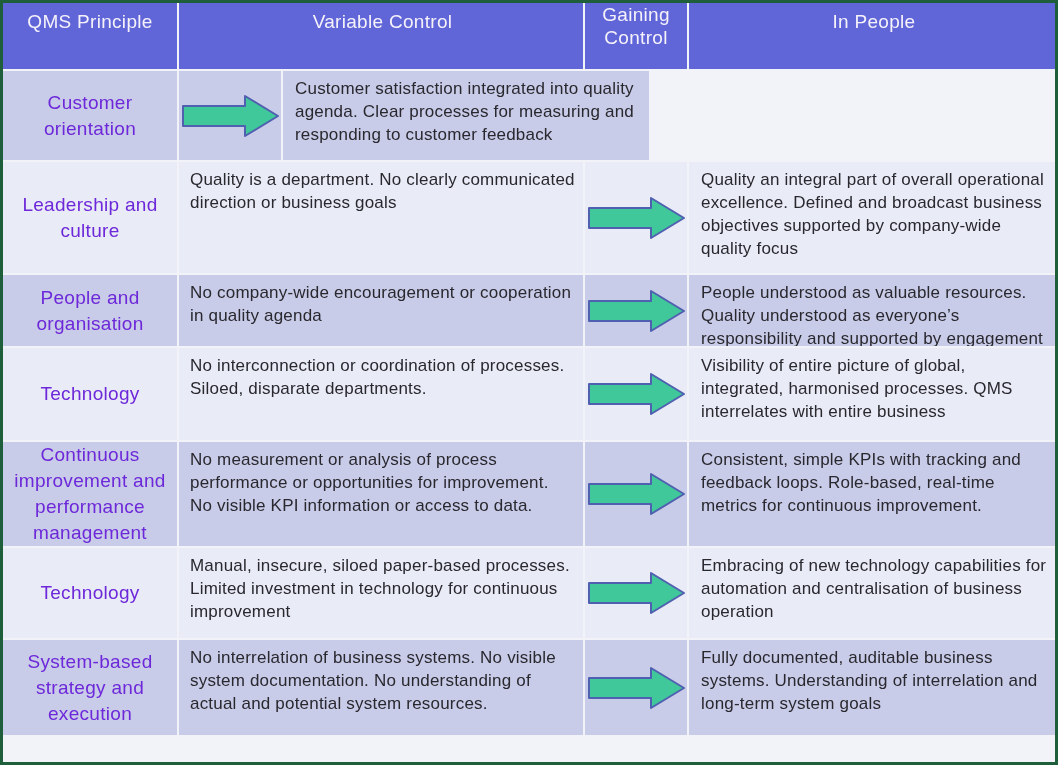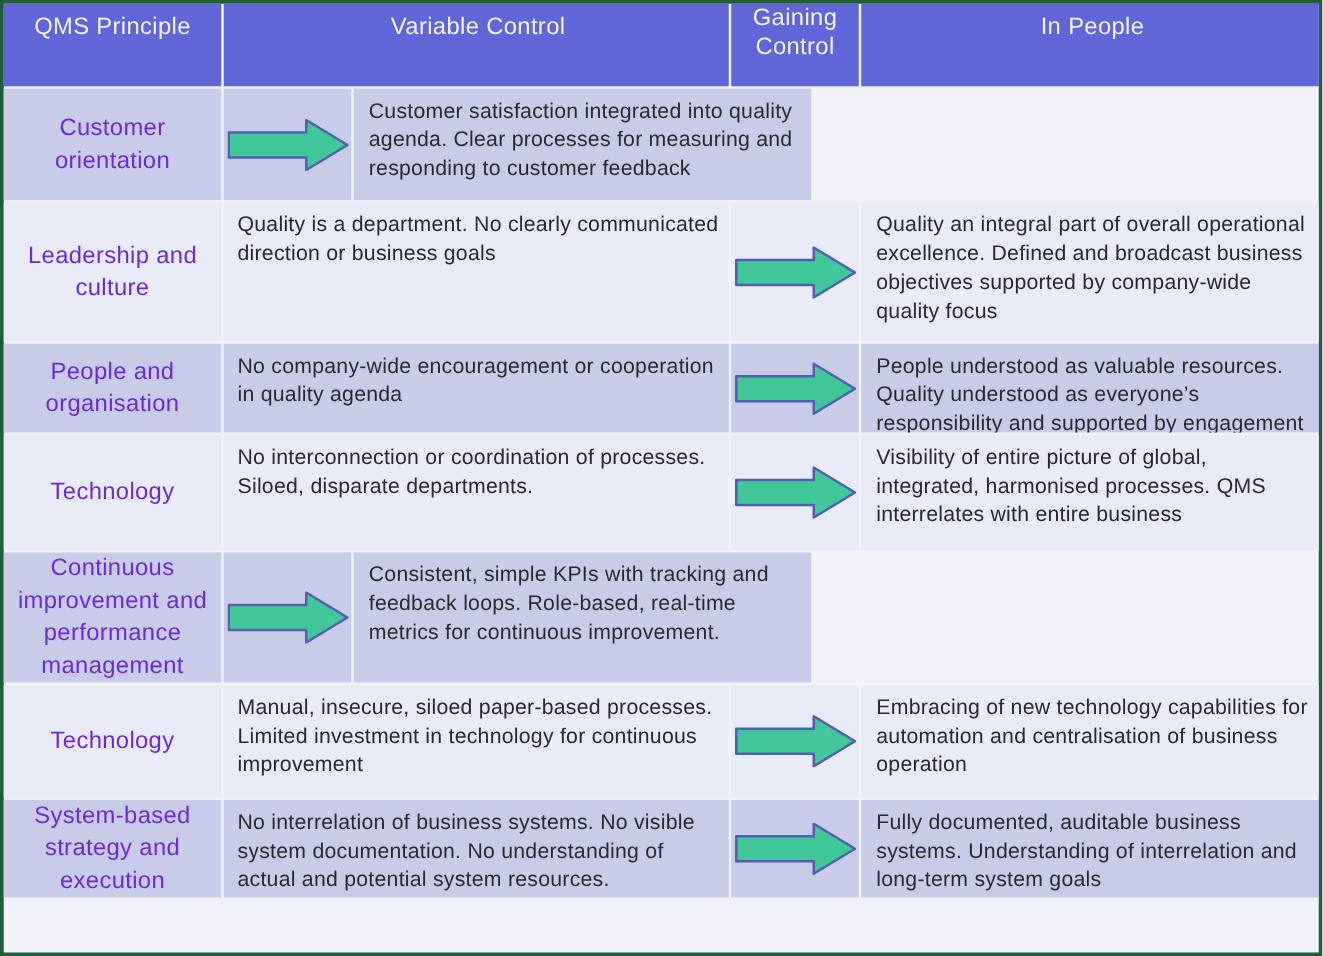--- a/index.html
+++ b/index.html
@@ -70,21 +70,21 @@
   .arrow-icon { display: block; }
 
   
   .header-row { height: 66px; }
   .row-1 { height: 89px; }
   .row-2 { height: 111px; }
   .row-3 { height: 71px; border-radius: 15px; }
   .row-4 { height: 92px; }
   .row-5 { height: 104px; }
   .row-6 { height: 90px; }
-  .row-7 { height: 78px; }
+  .row-7 { height: 95px; }
 </style>
 </head>
 <body>
 
 <div class="qms-table">
 
   <div class="t-row header-row">
     <div class="cell c1">
         <span>QMS Principle</span>
       </div>
@@ -147,20 +147,21 @@
           <polygon points="1,11 63,11 63,1 96,21 63,41 63,31 1,31" fill="#40c89b" stroke="#5060b0" stroke-width="2" stroke-linejoin="round"></polygon>
         </svg>
     </div>
     <div class="cell c4"><span class="body-text">Visibility of entire picture of global, integrated, harmonised processes. QMS interrelates with entire business</span></div>
   </div>
 
   <div class="t-row row-5 shade-a">
     <div class="cell c1">
         <span class="principle-text">Continuous improvement and performance management</span>
       </div>
+    <div class="cell c2"><span class="body-text">No measurement or analysis of process performance or opportunities for improvement. No visible KPI information or access to data.</span></div>
     <div class="cell c3">
       <svg class="arrow-icon" width="97" height="42" viewBox="0 0 97 42">
           <polygon points="1,11 63,11 63,1 96,21 63,41 63,31 1,31" fill="#40c89b" stroke="#5060b0" stroke-width="2" stroke-linejoin="round"></polygon>
         </svg>
     </div>
     <div class="cell c4"><span class="body-text">Consistent, simple KPIs with tracking and feedback loops. Role-based, real-time metrics for continuous improvement.</span></div>
   </div>
 
   <div class="t-row row-6 shade-b">
     <div class="cell c1">

